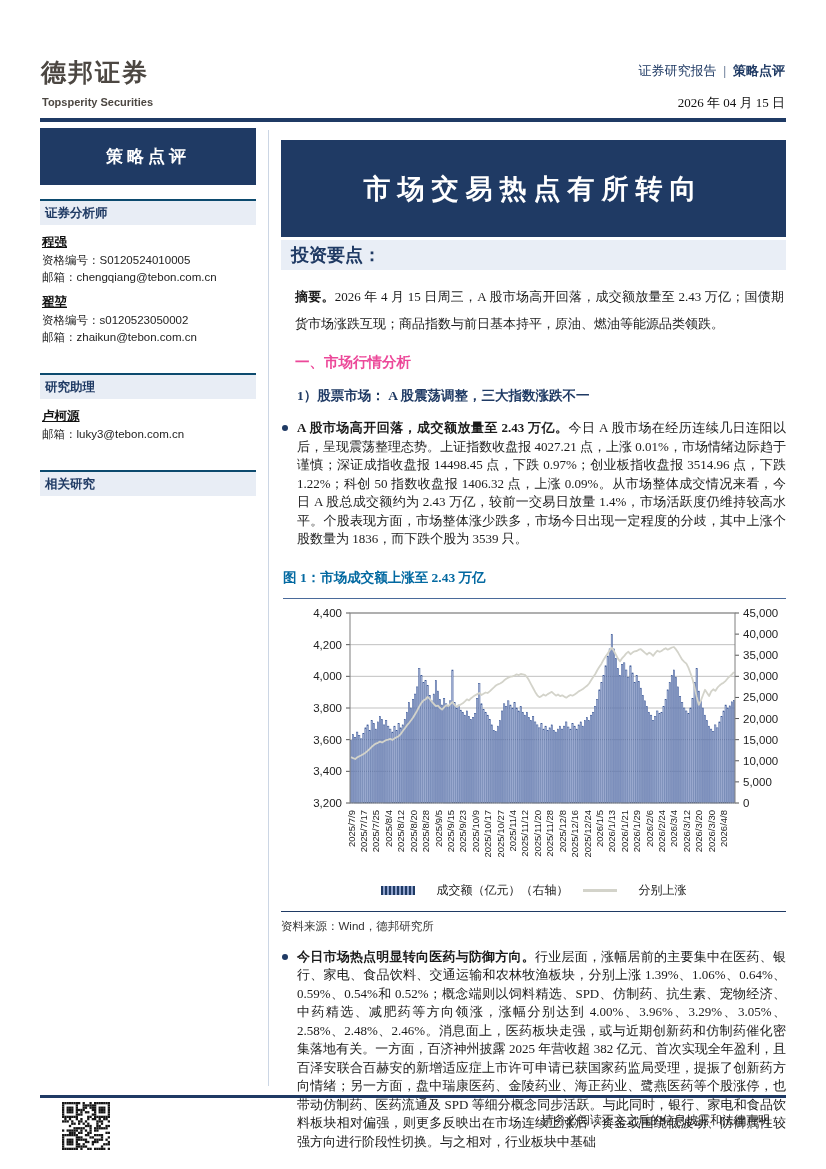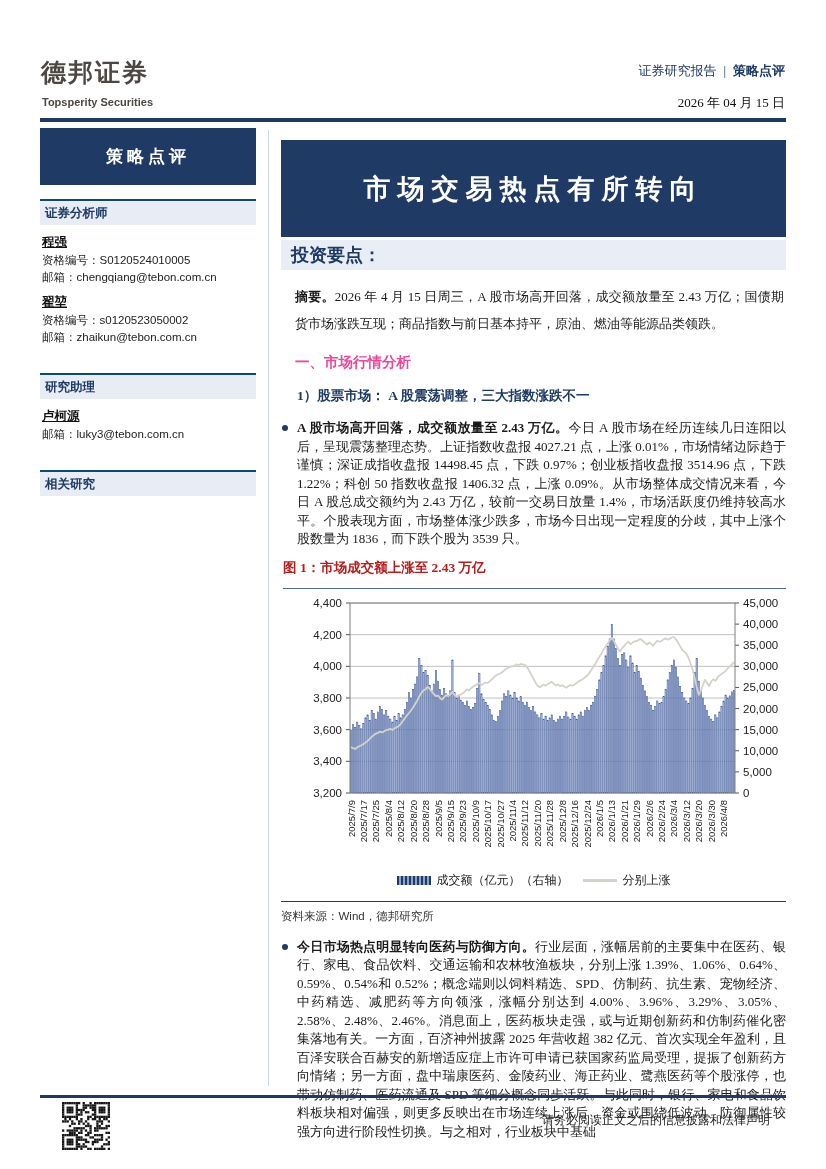--- a/index.html
+++ b/index.html
@@ -35,26 +35,26 @@
   .hl-bar{margin-top:3px;background:#e9eef6;height:30px;line-height:30px;padding-left:10px;
           color:#1f3a64;font-size:18px;font-weight:bold;}
   .para{margin:13px 0 0 14px;width:489px;font-size:13px;line-height:27px;text-align:justify;}
   .para .lead{font-weight:bold;}
   .sec-h1{margin:16px 0 0 14px;color:#ec4899;font-size:14.5px;font-weight:bold;}
   .sec-h2{margin:15px 0 0 16px;color:#1f3a64;font-size:13.5px;font-weight:bold;}
   .bullet{position:relative;margin:14px 0 0 0;padding-left:16px;width:489px;
           font-size:13px;line-height:18.5px;text-align:justify;}
   .bullet .dot{position:absolute;left:1px;top:6px;width:6px;height:6px;border-radius:50%;background:#1f3a64;}
   .bullet .lead{font-weight:bold;}
-  .fig-title{margin:10px 0 0 2px;color:#b91c1c;font-size:13.5px;font-weight:bold;padding-bottom:11px;
+  .fig-title{margin:20px 0 0 2px;color:#0369a1;font-size:13.5px;font-weight:bold;padding-bottom:11px;
              border-bottom:1.5px solid #4a6a9a;}
   .chart-wrap{margin-top:4px;}
   .legend-row{display:flex;justify-content:center;align-items:center;gap:14px;margin-top:2px;
               font-size:12px;color:#222;}
-  .legend-item{display:flex;align-items:center;gap:6px;}
+  .legend-item{display:flex;align-items:center;gap:22px;}
   .sw-bar{width:34px;height:9px;background:repeating-linear-gradient(90deg,#1f3a64 0 2px,#8fa2cc 2px 4px);}
   .sw-line{width:34px;height:3px;background:#d3d3ca;}
   .src-rule{margin-top:12px;border-top:1px solid #1f3a64;}
   .src-text{margin-top:7px;font-size:11.5px;color:#333;}
   .src-text .val{font-family:"Liberation Sans","DejaVu Sans",sans-serif;}
   
   .foot-rule{position:absolute;left:40px;top:1095px;width:746px;height:3px;background:#1f3a64;}
   .qr{position:absolute;left:62px;top:1102px;}
   .disclaimer{position:absolute;left:450px;top:1112px;width:320px;text-align:right;
               font-size:12px;color:#222;}

